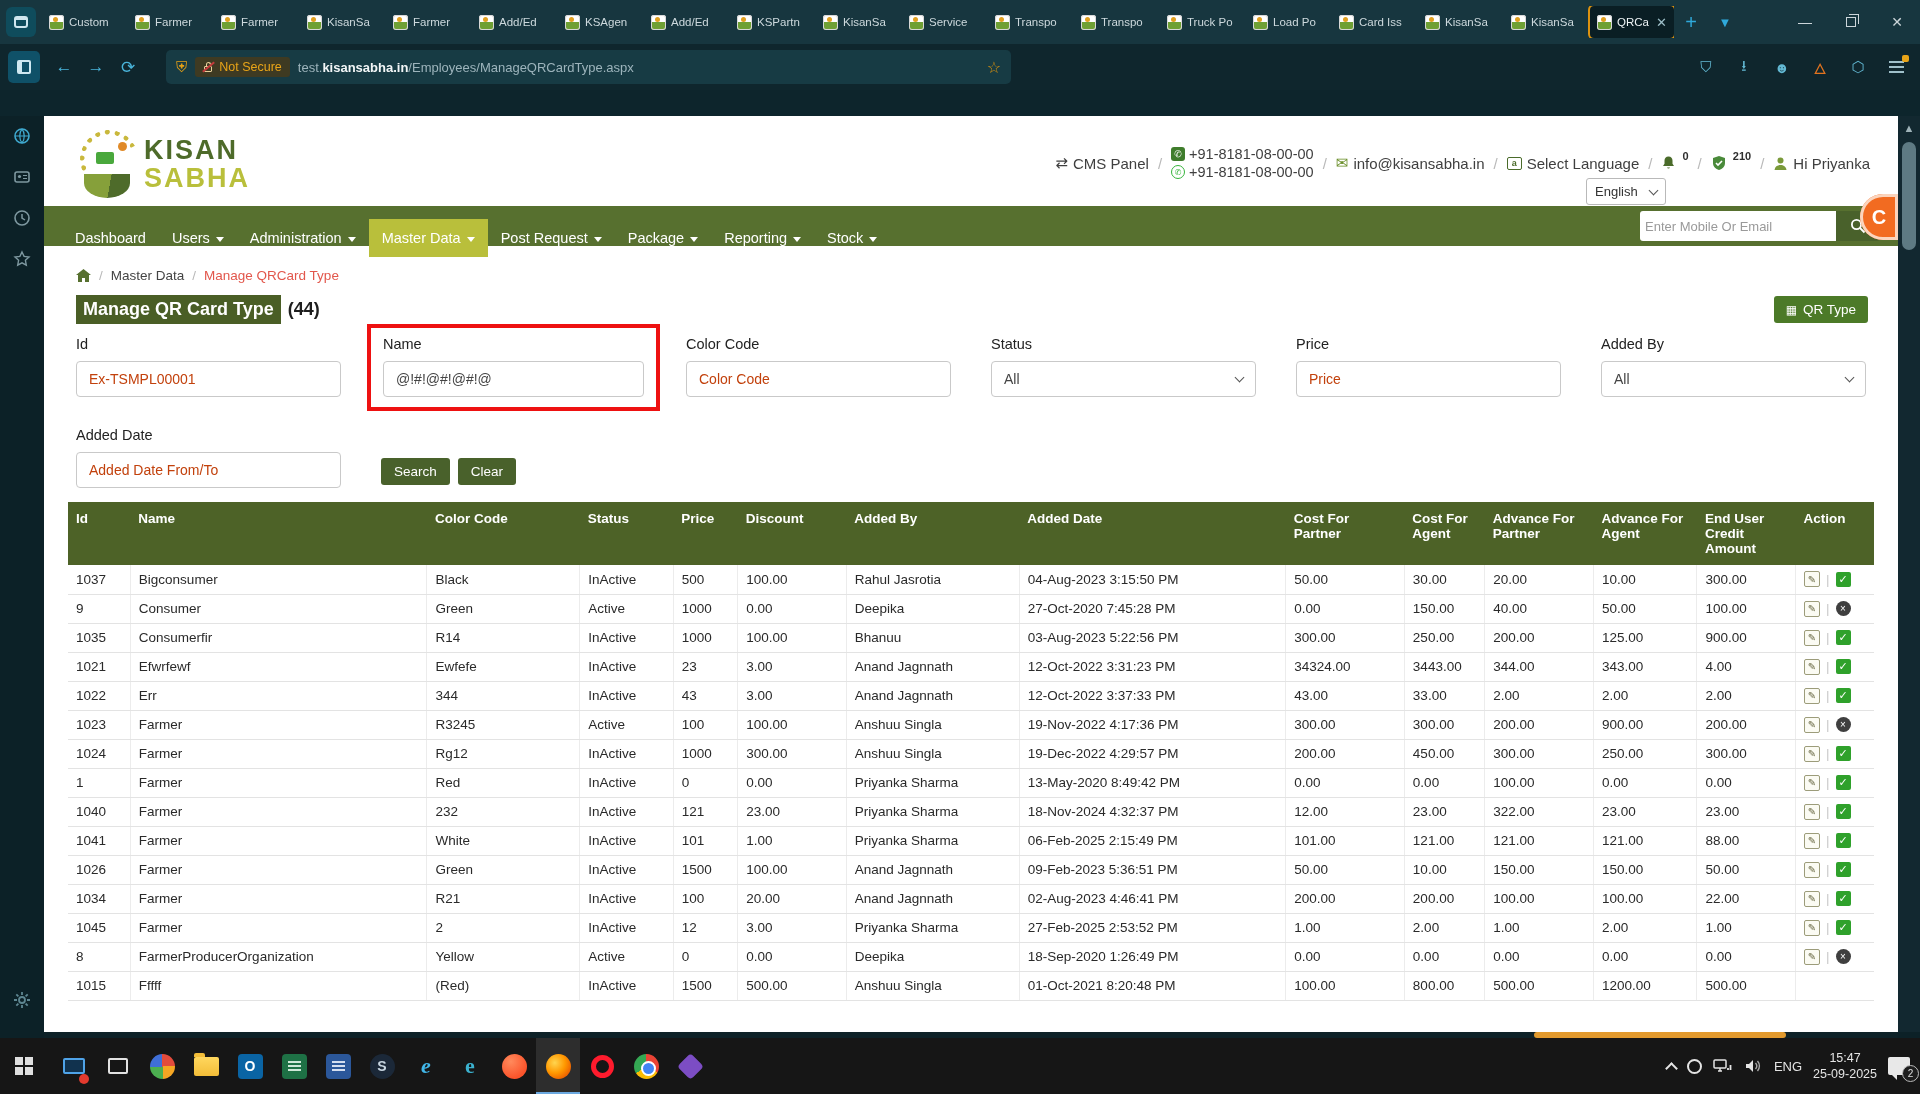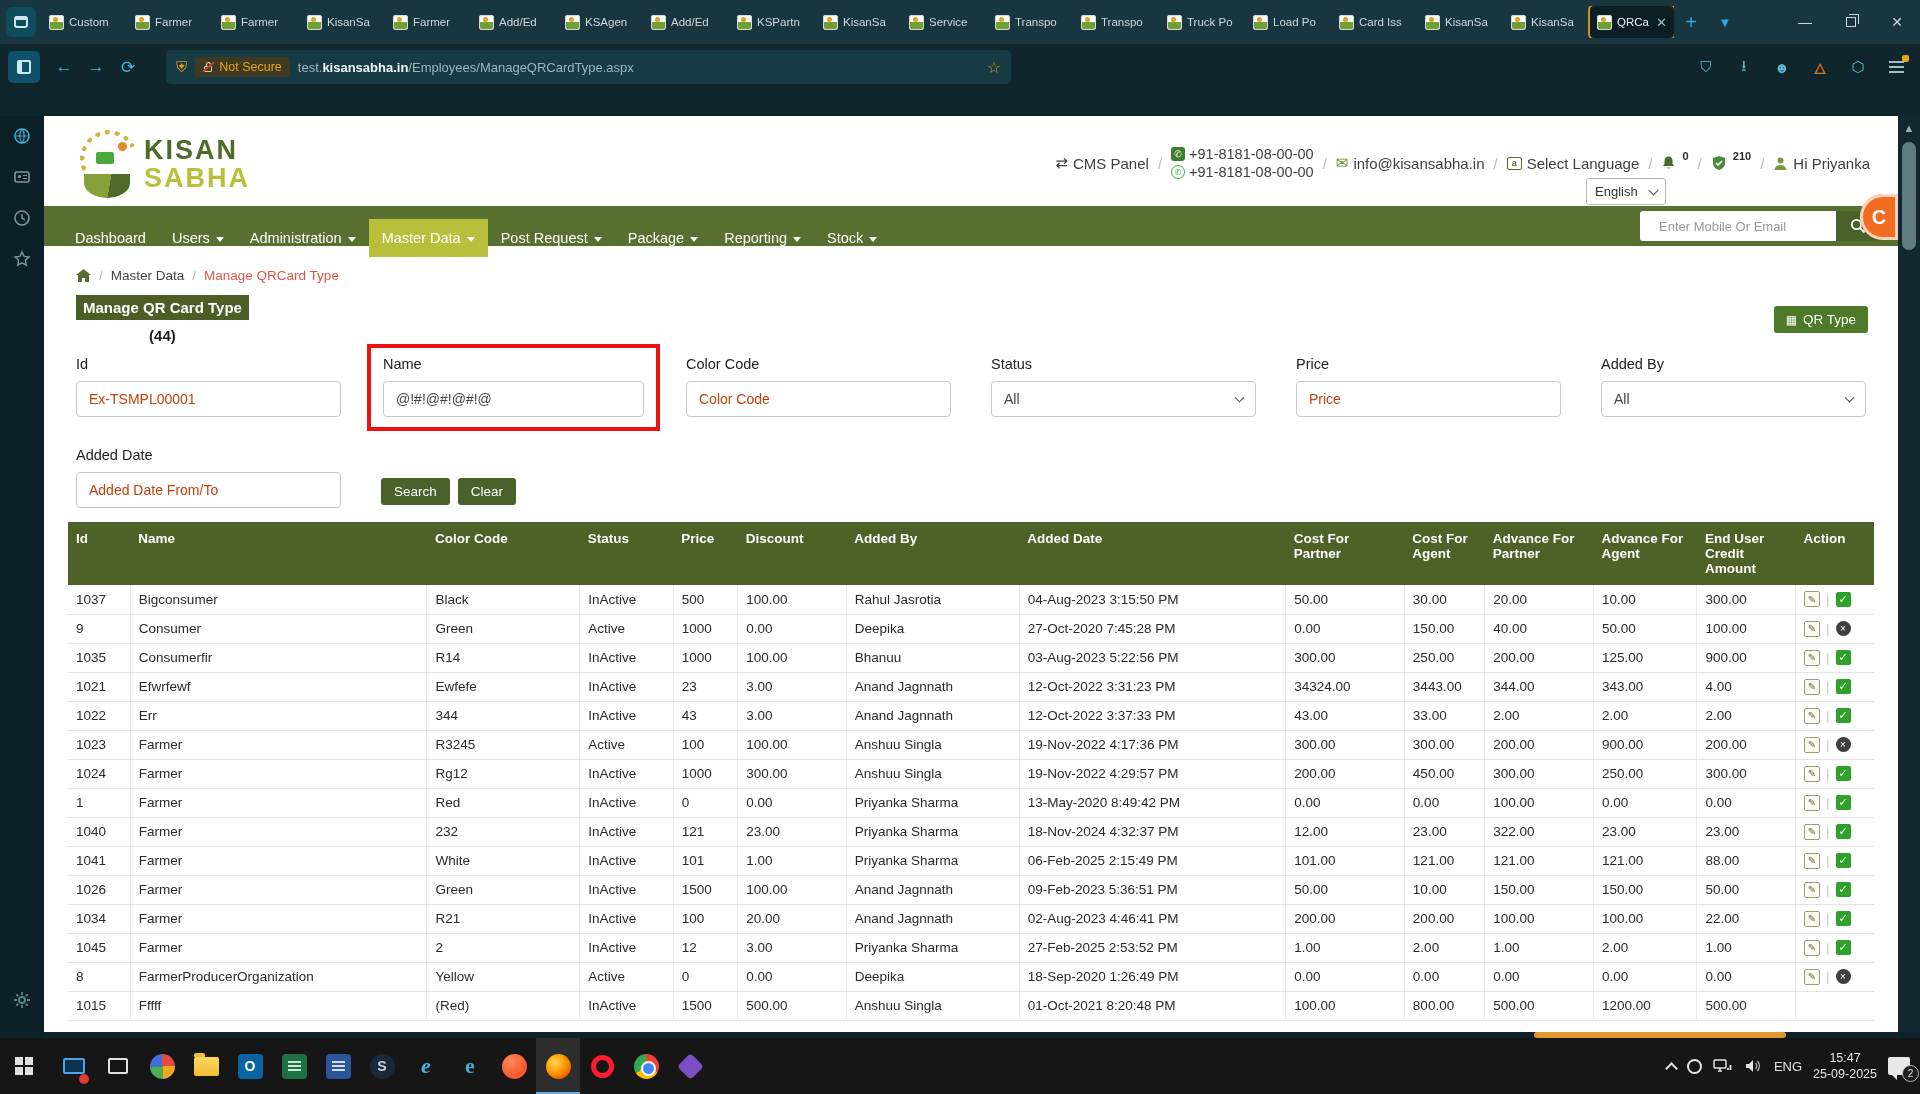--- a/index.html
+++ b/index.html
@@ -98,30 +98,30 @@
   .chev{width:7px;height:7px;border-right:1.6px solid #555;border-bottom:1.6px solid #555;transform:rotate(45deg);margin-top:-3px;}
   .chat-fab{position:absolute;right:0;top:78px;width:38px;height:46px;background:#f26b21;border-radius:24px 0 0 24px;
     z-index:5;display:flex;align-items:center;justify-content:center;color:#fff;font-weight:bold;font-size:20px;box-shadow:0 0 0 3px #fbd4bd inset;}
 
   
   .mainnav{height:40px;background:#57702f;display:flex;align-items:center;padding:0 18px;}
   .nav-item{color:#fff;font-size:14.5px;padding:11px 13px;display:flex;align-items:center;gap:6px;white-space:nowrap;margin-top:24px;}
   .nav-item .caret{width:0;height:0;border-left:4px solid transparent;border-right:4px solid transparent;border-top:5px solid #fff;margin-top:2px;}
   .nav-item.active{background:#b9bf3b;}
   .nav-search{margin-left:auto;display:flex;}
-  .nav-search input{width:196px;height:30px;border:none;border-radius:3px 0 0 3px;padding:0 19px;font-size:13px;
+  .nav-search input{width:196px;height:30px;border:none;border-radius:3px 0 0 3px;padding:0 5px;font-size:13px;
     font-family:"Liberation Sans",sans-serif;color:#555;outline:none;}
   .nav-search input::placeholder{color:#9a9a9a;}
   .search-btn{width:44px;height:30px;background:#49612b;border-radius:0 3px 3px 0;display:flex;align-items:center;justify-content:center;}
 
   
   .crumbs{margin:22px 0 0 32px;display:flex;align-items:center;gap:8px;font-size:13.5px;color:#444;}
   .crumb-last{color:#e2574c;}
   .title-row{margin-top:12px;padding:0 30px 0 32px;display:flex;align-items:center;justify-content:space-between;}
-  .pg-title{display:flex;align-items:center;gap:7px;font-size:15px;font-weight:bold;color:#1e1e1e;flex-direction:column;}
+  .pg-title{display:flex;align-items:center;gap:7px;font-size:18px;font-weight:bold;color:#1e1e1e;}
   .pg-title .hl{background:#4a5e26;color:#fff;padding:4px 7px;}
   .qr-btn{background:#4c7a28;color:#fff;font-size:13.5px;border-radius:3px;padding:6px 12px;display:flex;align-items:center;gap:6px;}
   .qr-glyph{font-size:12px;}
 
   
   .filters{margin:12px 32px 0;display:grid;grid-template-columns:repeat(6,1fr);column-gap:40px;align-items:start;}
   .f-label{font-size:14.5px;color:#222;margin-bottom:9px;}
   .f-input{height:36px;border:1px solid #c9c9c9;border-radius:4px;padding:0 12px;display:flex;align-items:center;
     font-size:14px;color:#444;background:#fff;justify-content:space-between;}
   .ph{color:#c2410c;}
@@ -726,21 +726,21 @@
                 </td>
               </tr>
               <tr>
                 <td>1024</td>
                 <td>Farmer</td>
                 <td>Rg12</td>
                 <td>InActive</td>
                 <td>1000</td>
                 <td>300.00</td>
                 <td>Anshuu Singla</td>
-                <td>19-Nov-2022 4:29:57 PM</td>
+                <td>19-Dec-2022 4:29:57 PM</td>
                 <td>200.00</td>
                 <td>450.00</td>
                 <td>300.00</td>
                 <td>250.00</td>
                 <td>300.00</td>
                 <td>
                   <div class="act">
                     <span class="ic-edit">✎</span>
                     <span class="div">|</span>
                     <span class="ic-on">✓</span>

